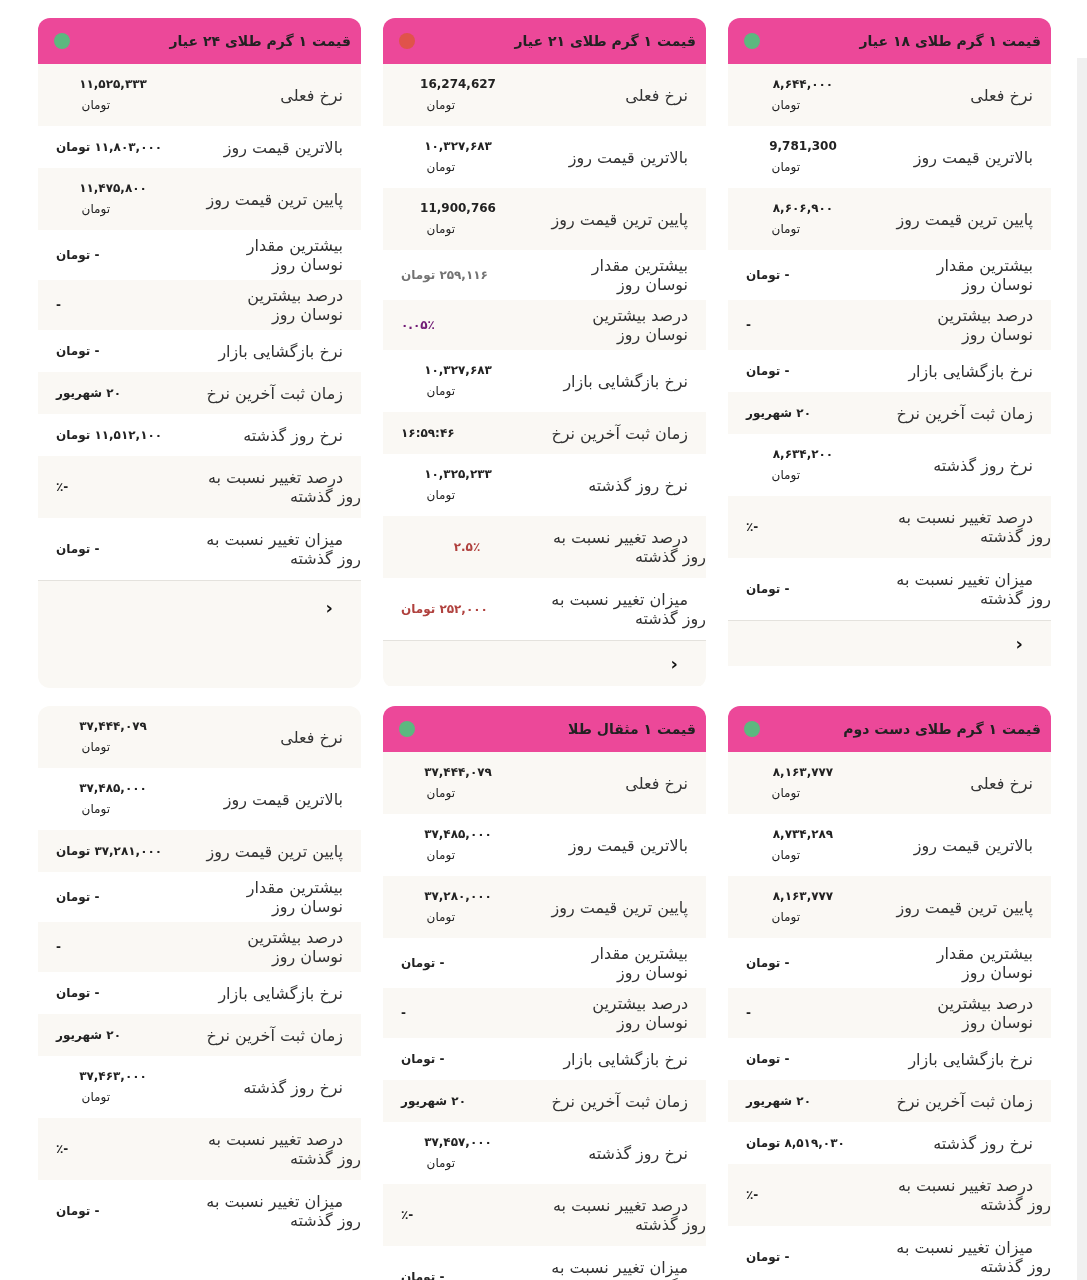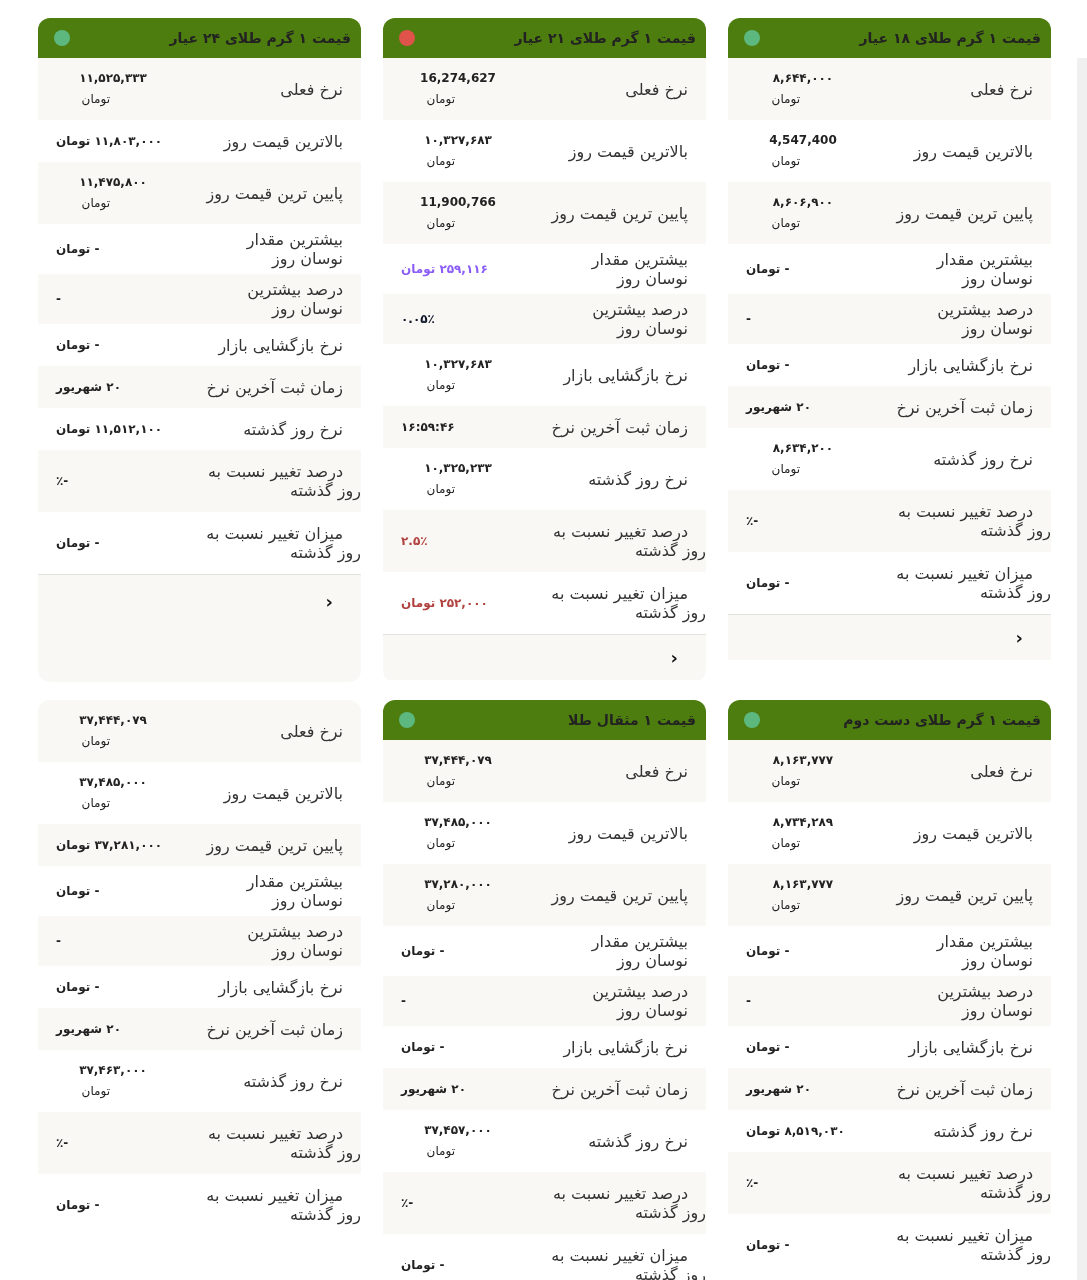--- a/index.html
+++ b/index.html
@@ -24,22 +24,22 @@
       direction: rtl;
     }
     .card {
       direction: rtl;
       background: #ffffff;
       border-radius: 12px;
       overflow: hidden;
       display: flex; flex-direction: column;
     }
     .card-header {
-      height: 40px;
-      background: #4d7c0f;
+      height: 46px;
+      background: #ec4899;
       display: flex; align-items: center; justify-content: space-between;
       padding: 0 10px 0 12px;
     }
     .card-title {
       font-size: 14px; font-weight: bold; color: #222;
     }
     .status-dot {
       width: 16px; height: 16px; border-radius: 50%;
       margin-left: 4px;
     }
@@ -103,21 +103,21 @@
           <div class="row tall">
             <div class="row-label">نرخ فعلی</div>
             <div class="row-value">
               <span class="num">۸,۶۴۴,۰۰۰</span>
               <span class="unit">تومان</span>
             </div>
           </div>
           <div class="row tall">
             <div class="row-label">بالاترین قیمت روز</div>
             <div class="row-value">
-              <span class="num">4,547,400</span>
+              <span class="num">9,781,300</span>
               <span class="unit">تومان</span>
             </div>
           </div>
           <div class="row tall">
             <div class="row-label">پایین ترین قیمت روز</div>
             <div class="row-value">
               <span class="num">۸,۶۰۶,۹۰۰</span>
               <span class="unit">تومان</span>
             </div>
           </div>
@@ -179,25 +179,25 @@
           </div>
           <div class="row tall">
             <div class="row-label">پایین ترین قیمت روز</div>
             <div class="row-value">
               <span class="num">11,900,766</span>
               <span class="unit">تومان</span>
             </div>
           </div>
           <div class="row">
             <div class="row-label">بیشترین مقدار نوسان روز</div>
-            <div class="row-value inline red" style="color: #8b5cf6;"><span>۲۵۹,۱۱۶ تومان</span></div>
-          </div>
-          <div class="row">
-            <div class="row-label">درصد بیشترین نوسان روز</div>
-            <div class="row-value inline red" style="color: #0f172a;"><span>۰.۰۵٪</span></div>
+            <div class="row-value inline red" style="color: #737373;"><span>۲۵۹,۱۱۶ تومان</span></div>
+          </div>
+          <div class="row">
+            <div class="row-label">درصد بیشترین نوسان روز</div>
+            <div class="row-value inline red" style="color: #701a75;"><span>۰.۰۵٪</span></div>
           </div>
           <div class="row tall">
             <div class="row-label">نرخ بازگشایی بازار</div>
             <div class="row-value">
               <span class="num">۱۰,۳۲۷,۶۸۳</span>
               <span class="unit">تومان</span>
             </div>
           </div>
           <div class="row">
             <div class="row-label">زمان ثبت آخرین نرخ</div>
@@ -205,21 +205,21 @@
           </div>
           <div class="row tall">
             <div class="row-label">نرخ روز گذشته</div>
             <div class="row-value">
               <span class="num">۱۰,۳۲۵,۲۳۳</span>
               <span class="unit">تومان</span>
             </div>
           </div>
           <div class="row tall">
             <div class="row-label wrap">درصد تغییر نسبت به روز گذشته</div>
-            <div class="row-value inline red" style="color: rgb(176, 65, 62);"><span>۲.۵٪</span></div>
+            <div class="row-value inline red" style="color: rgb(176, 65, 62); text-align: center;"><span>۲.۵٪</span></div>
           </div>
           <div class="row tall">
             <div class="row-label wrap">میزان تغییر نسبت به روز گذشته</div>
             <div class="row-value inline red" style="color: rgb(176, 65, 62);"><span>۲۵۲,۰۰۰ تومان</span></div>
           </div>
         </div>
         <div class="card-footer">
           <span class="chevron">‹</span>
         </div>
       </div>

